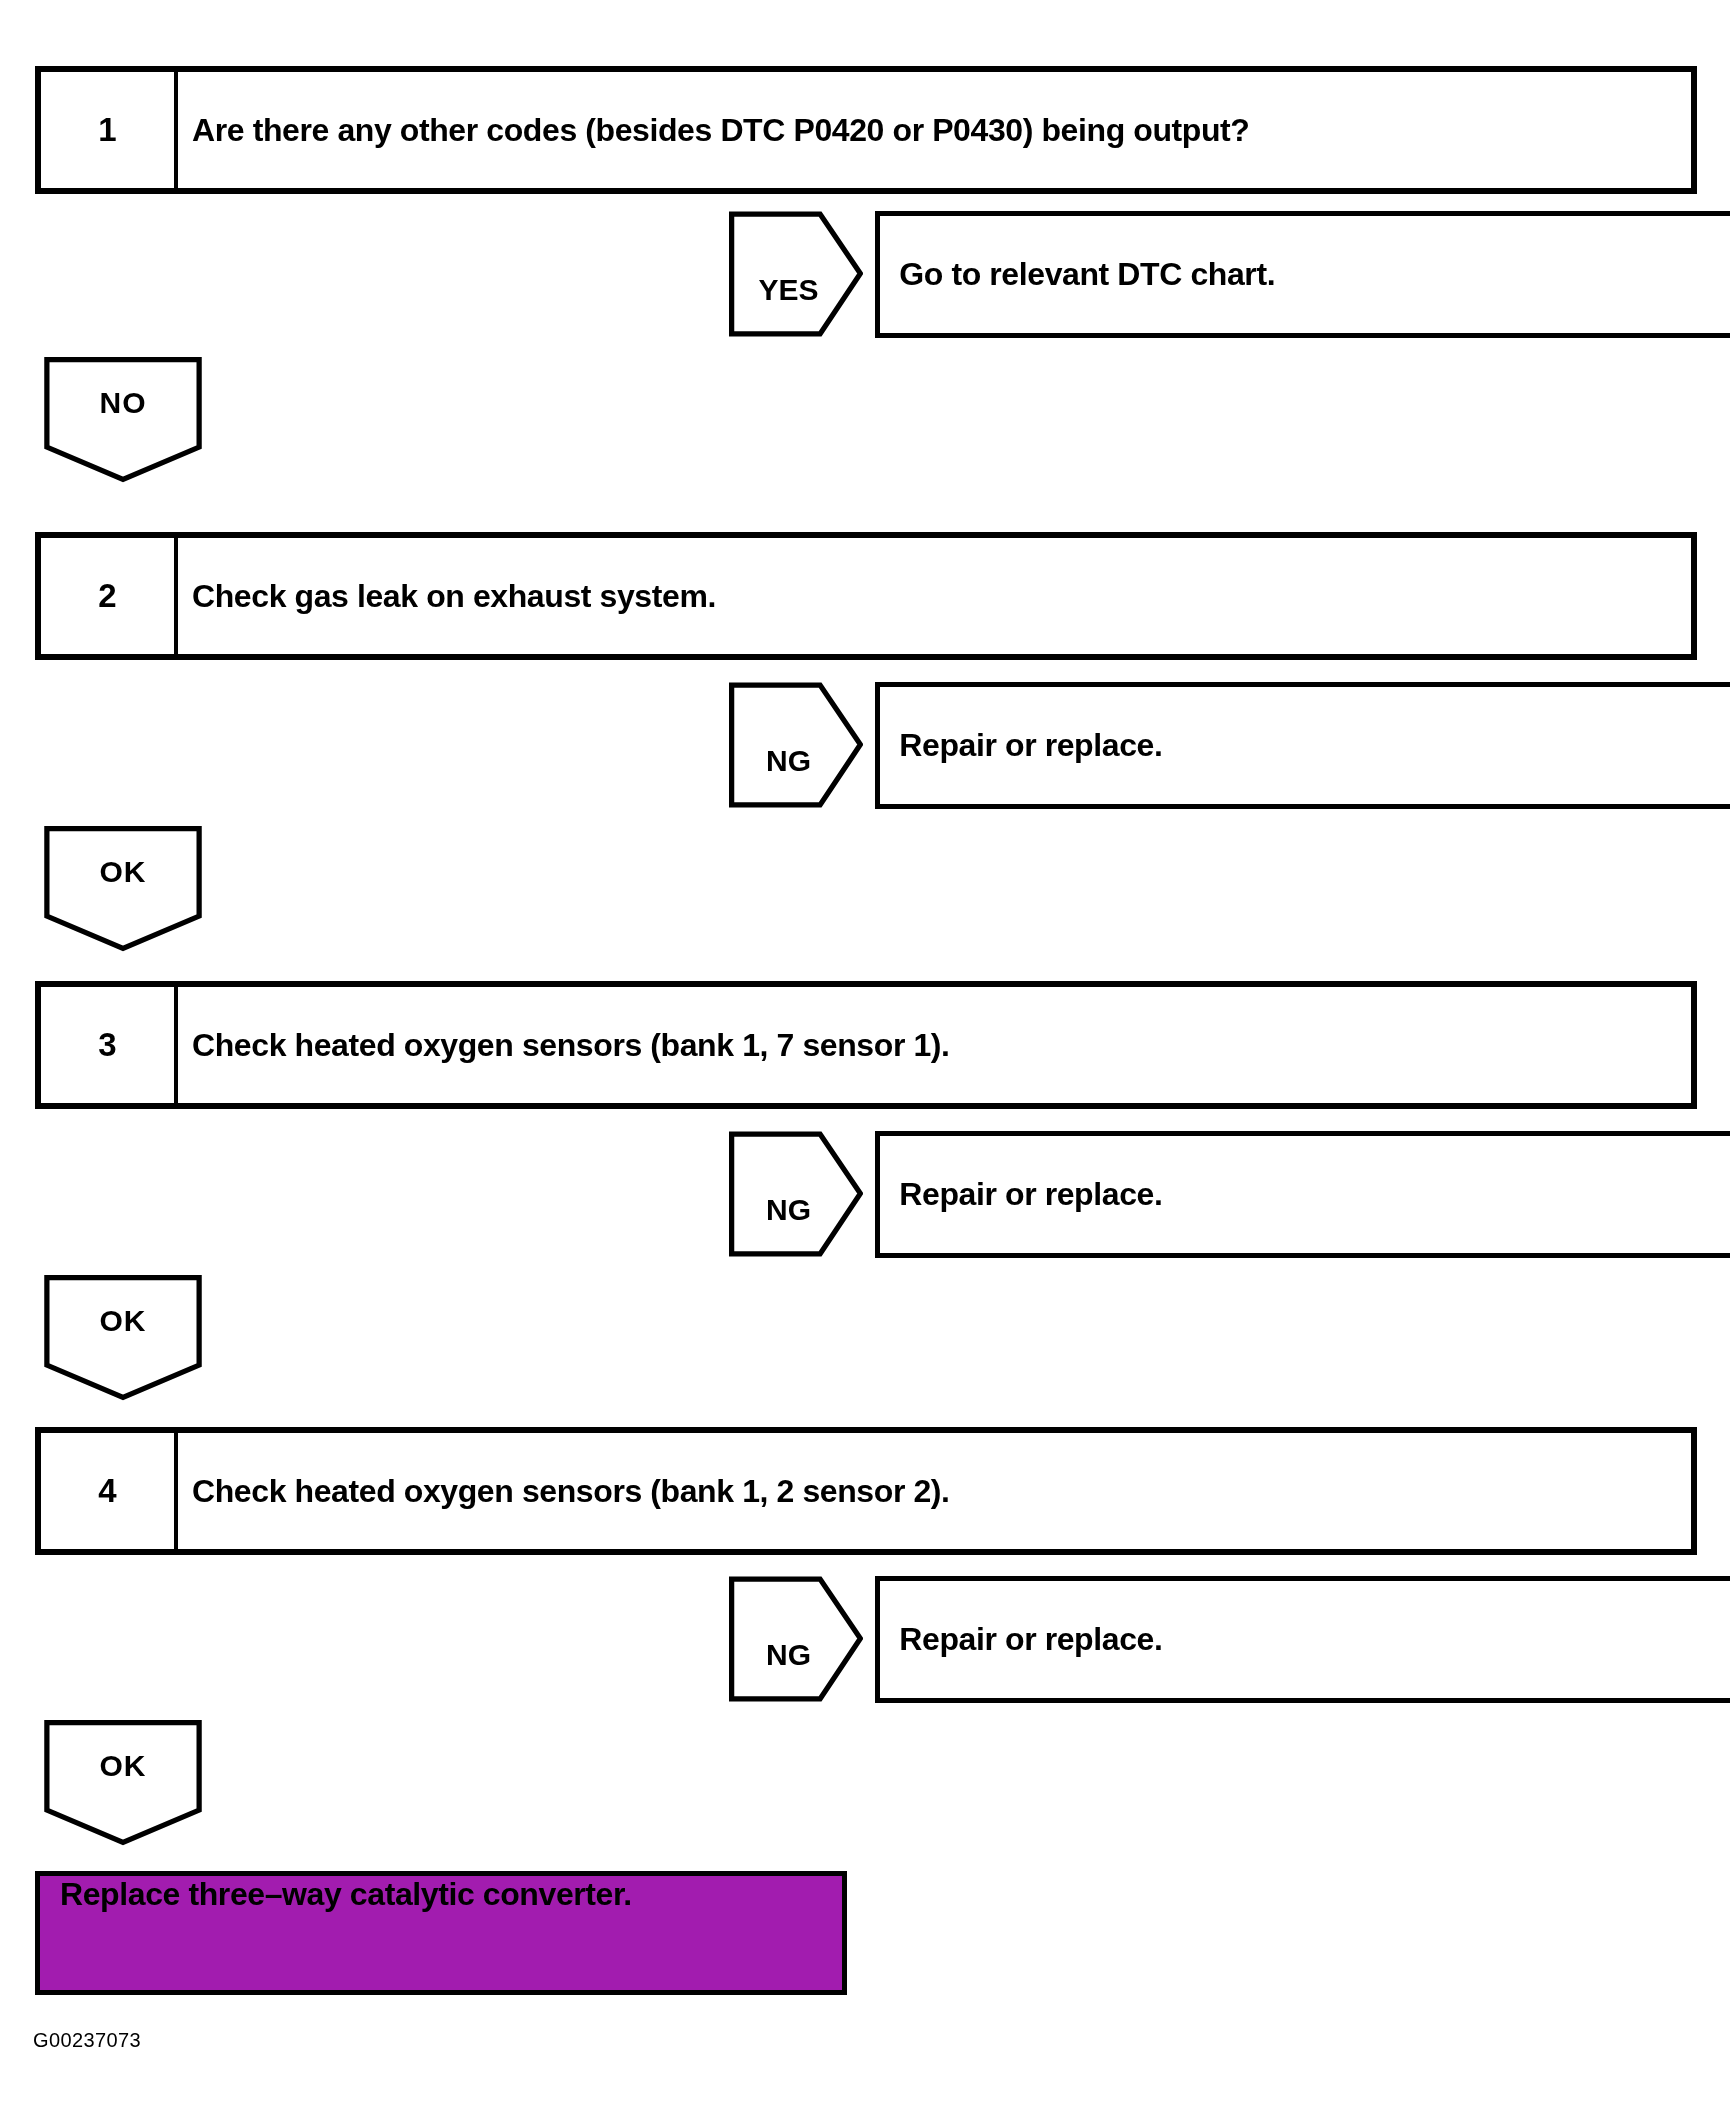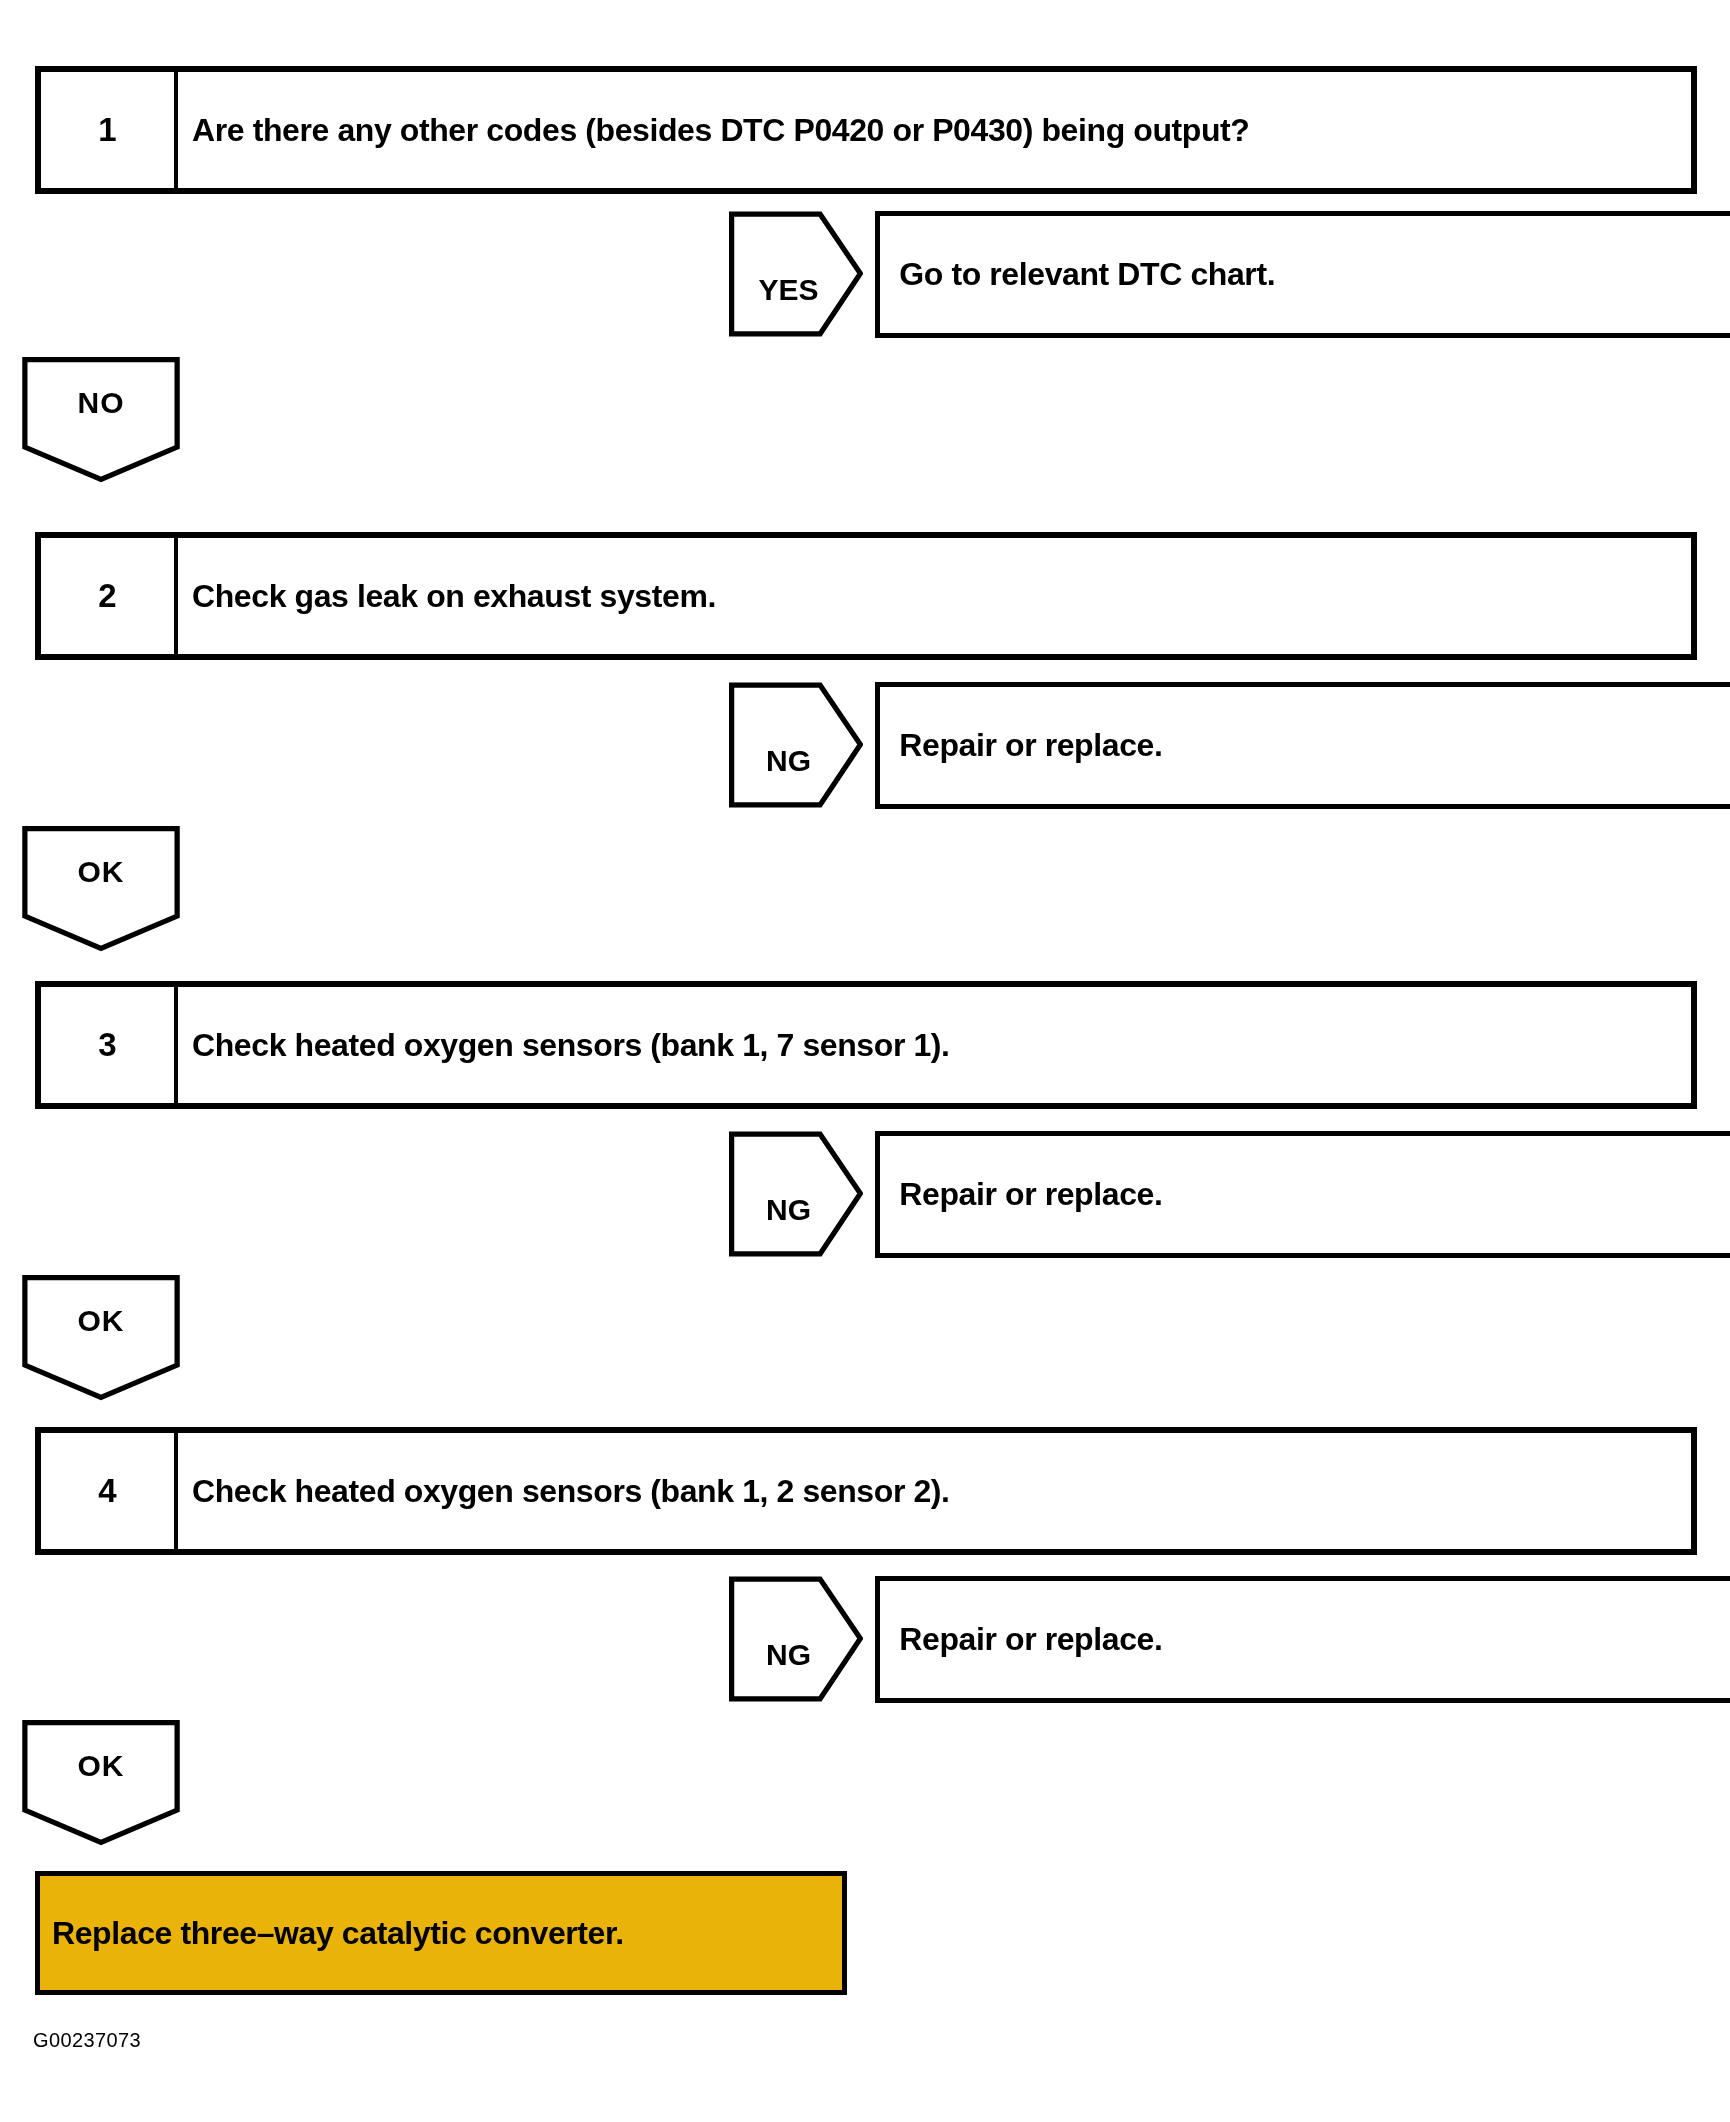--- a/index.html
+++ b/index.html
@@ -95,21 +95,21 @@
     padding-left: 19.3px;
     font-weight: bold;
     font-size: 32px;
     letter-spacing: -0.4px;
     white-space: nowrap;
     background: #fff;
   }
   
   .pent-down {
     position: absolute;
-    left: 22px;
+    left: 44px;
     width: 158px;
     height: 126px;
   }
   .pent-down .tag-label {
     position: absolute;
     left: 0;
     top: 0;
     width: 158px;
     height: 91px;
     display: flex;
@@ -122,27 +122,26 @@
   
   .final-box {
     position: absolute;
     left: 35px;
     top: 1871px;
     width: 812px;
     height: 124px;
     border: 5.3px solid #000;
     box-sizing: border-box;
     display: flex;
-    align-items: center;
-    padding-left: 12px;
+    padding-left: 20px;
     font-weight: bold;
     font-size: 32px;
     letter-spacing: -0.4px;
     white-space: nowrap;
-    background: #eab308;
+    background: #a21caf;
   }
   .fig-label {
     position: absolute;
     left: 33px;
     top: 2029px;
     font-size: 20px;
     font-weight: normal;
     letter-spacing: 0.4px;
   }
 </style>

